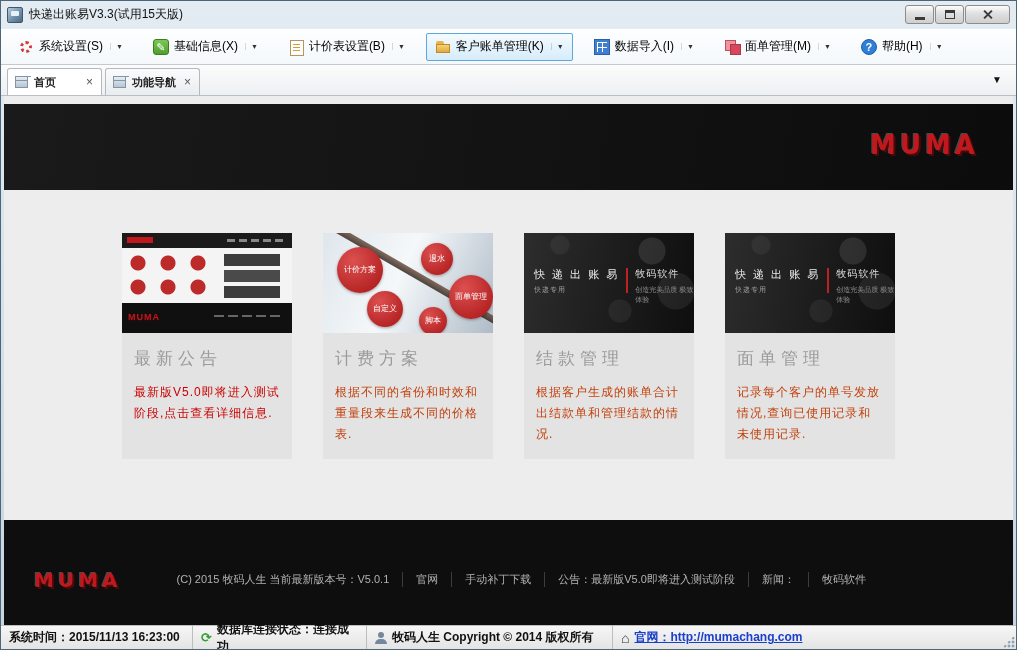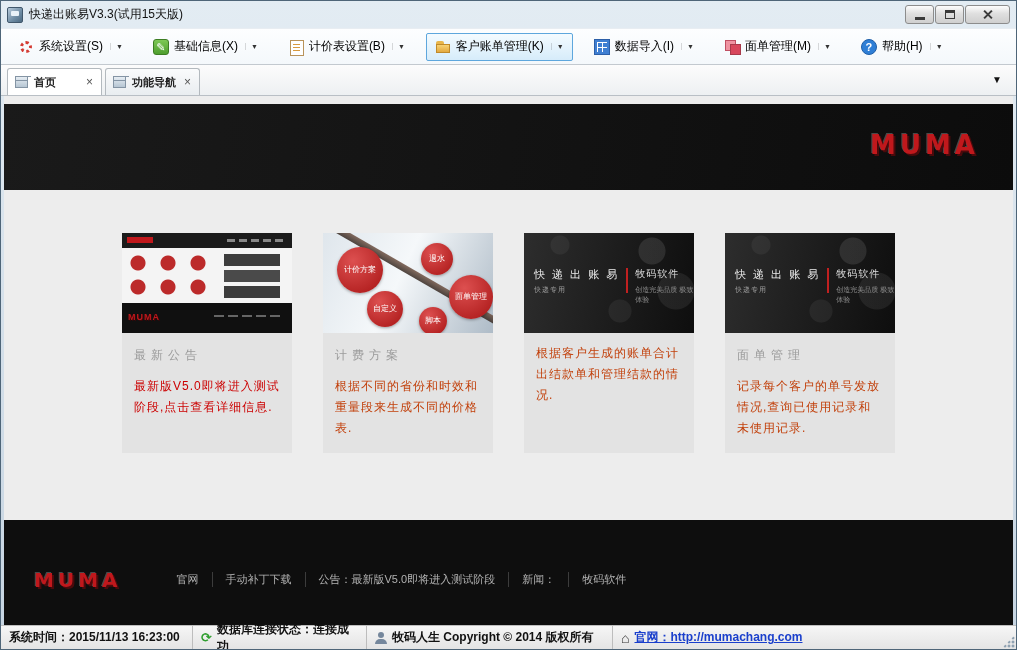--- a/index.html
+++ b/index.html
@@ -71,21 +71,21 @@
   .main { flex:1; margin:0 3px; background:#ededed; display:flex; flex-direction:column; padding-top:8px; overflow:hidden; }
   .hero { height:86px; flex:none; background:linear-gradient(100deg,#1a1a1a,#0c0c0c); position:relative; }
   .muma { font-family:"DejaVu Sans",sans-serif; font-weight:900; color:#c0181c; letter-spacing:4px;
     text-shadow:2px 2px 0 #4a0a0c, -1px -1px 0 rgba(255,255,255,.25); }
   .hero .muma { position:absolute; right:34px; top:26px; font-size:26px; }
   .content { flex:1; }
   .cards { display:flex; justify-content:center; gap:31px; margin-top:43px; }
   .card { width:170px; background:#e3e3e3; }
   .card-img { height:100px; position:relative; overflow:hidden; }
   .card-body { padding:10px 12px 14px; }
-  .card-title { font-size:12px; color:#9b9b9b; letter-spacing:5px; margin:4px 0 12px; font-weight:normal; }
+  .card-title { font-size:17px; color:#9b9b9b; letter-spacing:5px; margin:4px 0 12px; font-weight:normal; }
   .card-desc { font-size:12px; color:#c2410c; line-height:1.75; letter-spacing:1px; }
   .card-desc.alert { color:#cc0000; }
   
   .img-site { background:#efefef; }
   .site-header { height:15px; background:#1b1b1b; position:relative; }
   .site-header::before { content:""; position:absolute; left:5px; top:4px; width:26px; height:6px; background:#c0181c; }
   .site-header::after { content:""; position:absolute; right:5px; top:6px; width:60px; height:3px;
     background:repeating-linear-gradient(90deg,#888 0 8px, transparent 8px 12px); }
   .site-body { height:55px; background:#f4f4f4; position:relative;
     background-image:
@@ -275,20 +275,21 @@
                 <div class="brand-sub">快递专用</div>
               </div>
               <div class="brand-divider"></div>
               <div class="brand-right">
                 <div class="t">牧码软件</div>
                 <div class="s">创造完美品质 极致体验</div>
               </div>
             </div>
           </div>
           <div class="card-body">
+            <h3 class="card-title">结款管理</h3>
             <p class="card-desc">根据客户生成的账单合计出结款单和管理结款的情况.</p>
           </div>
         </div>
 
         <div class="card">
           <div class="card-img img-brand">
             <div class="brand-wrap">
               <div class="brand-left">
                 <div class="brand-main">快 递 出 账 易</div>
                 <div class="brand-sub">快递专用</div>
@@ -305,20 +306,21 @@
             <p class="card-desc">记录每个客户的单号发放情况,查询已使用记录和未使用记录.</p>
           </div>
         </div>
 
       </div>
     </div>
 
     <div class="mfooter">
       <span class="muma">MUMA</span>
       <div class="fitems">
+        <span class="fitem">(C) 2015 牧码人生 当前最新版本号：V5.0.1</span>
         <a class="fitem">官网</a>
         <a class="fitem">手动补丁下载</a>
         <span class="fitem">公告：最新版V5.0即将进入测试阶段</span>
         <span class="fitem">新闻：</span>
         <a class="fitem">牧码软件</a>
       </div>
     </div>
 
   </div>
 

